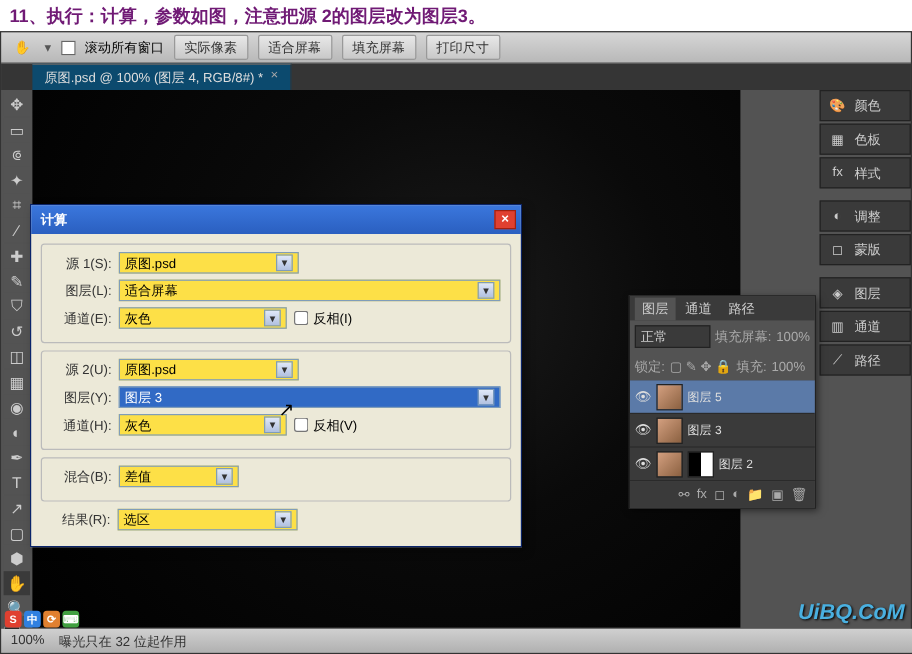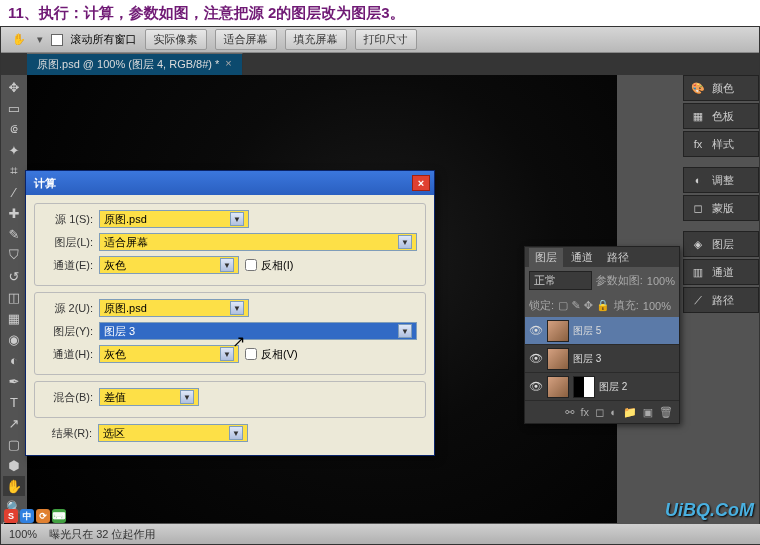--- a/index.html
+++ b/index.html
@@ -251,21 +251,21 @@
 <div class="cursor-arrow"></div>
 
 <div class="layers-panel">
   <div class="lp-tabs">
     <div class="lp-tab active">图层</div>
     <div class="lp-tab">通道</div>
     <div class="lp-tab">路径</div>
   </div>
   <div class="lp-controls">
     <div class="lp-sel">正常</div>
-    <span>参数如图:</span>
+    <span>填充屏幕:</span>
     <span>100%</span>
   </div>
   <div class="lp-controls">
     <span>锁定:</span>
     <span>▢ ✎ ✥ 🔒</span>
     <span>填充:</span>
     <span>100%</span>
   </div>
   <div class="lp-list">
     <div class="layer-row selected">

